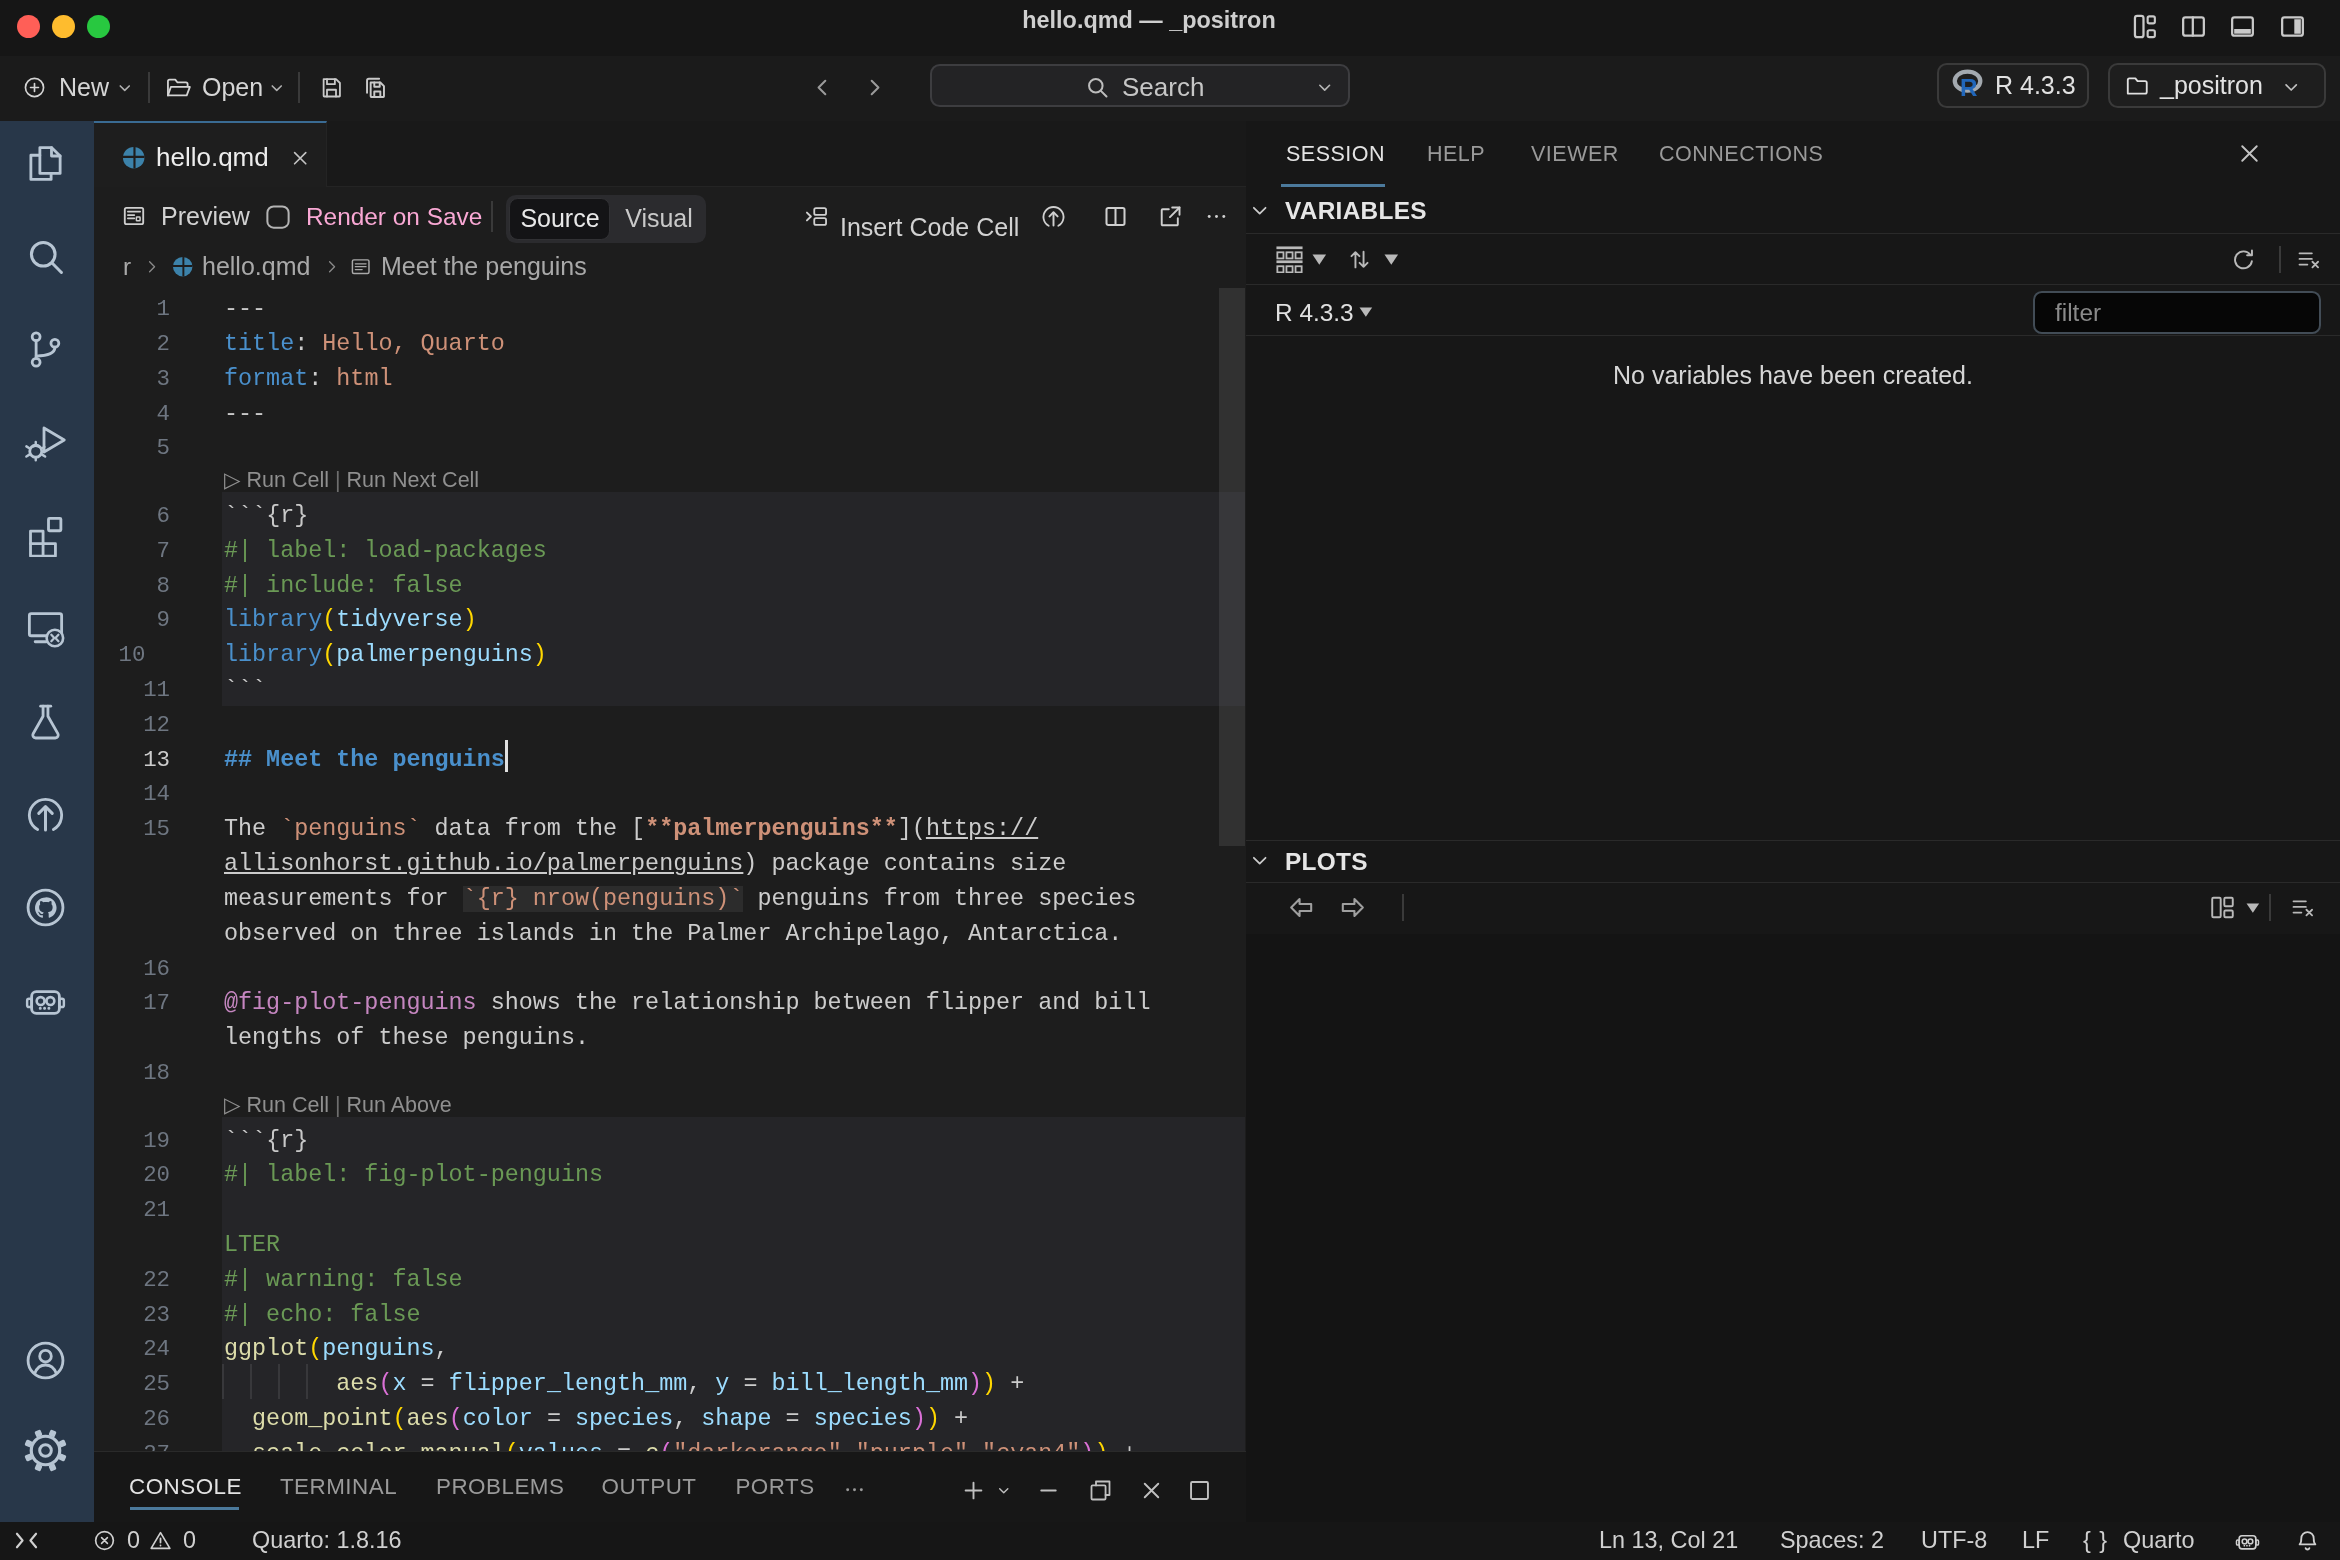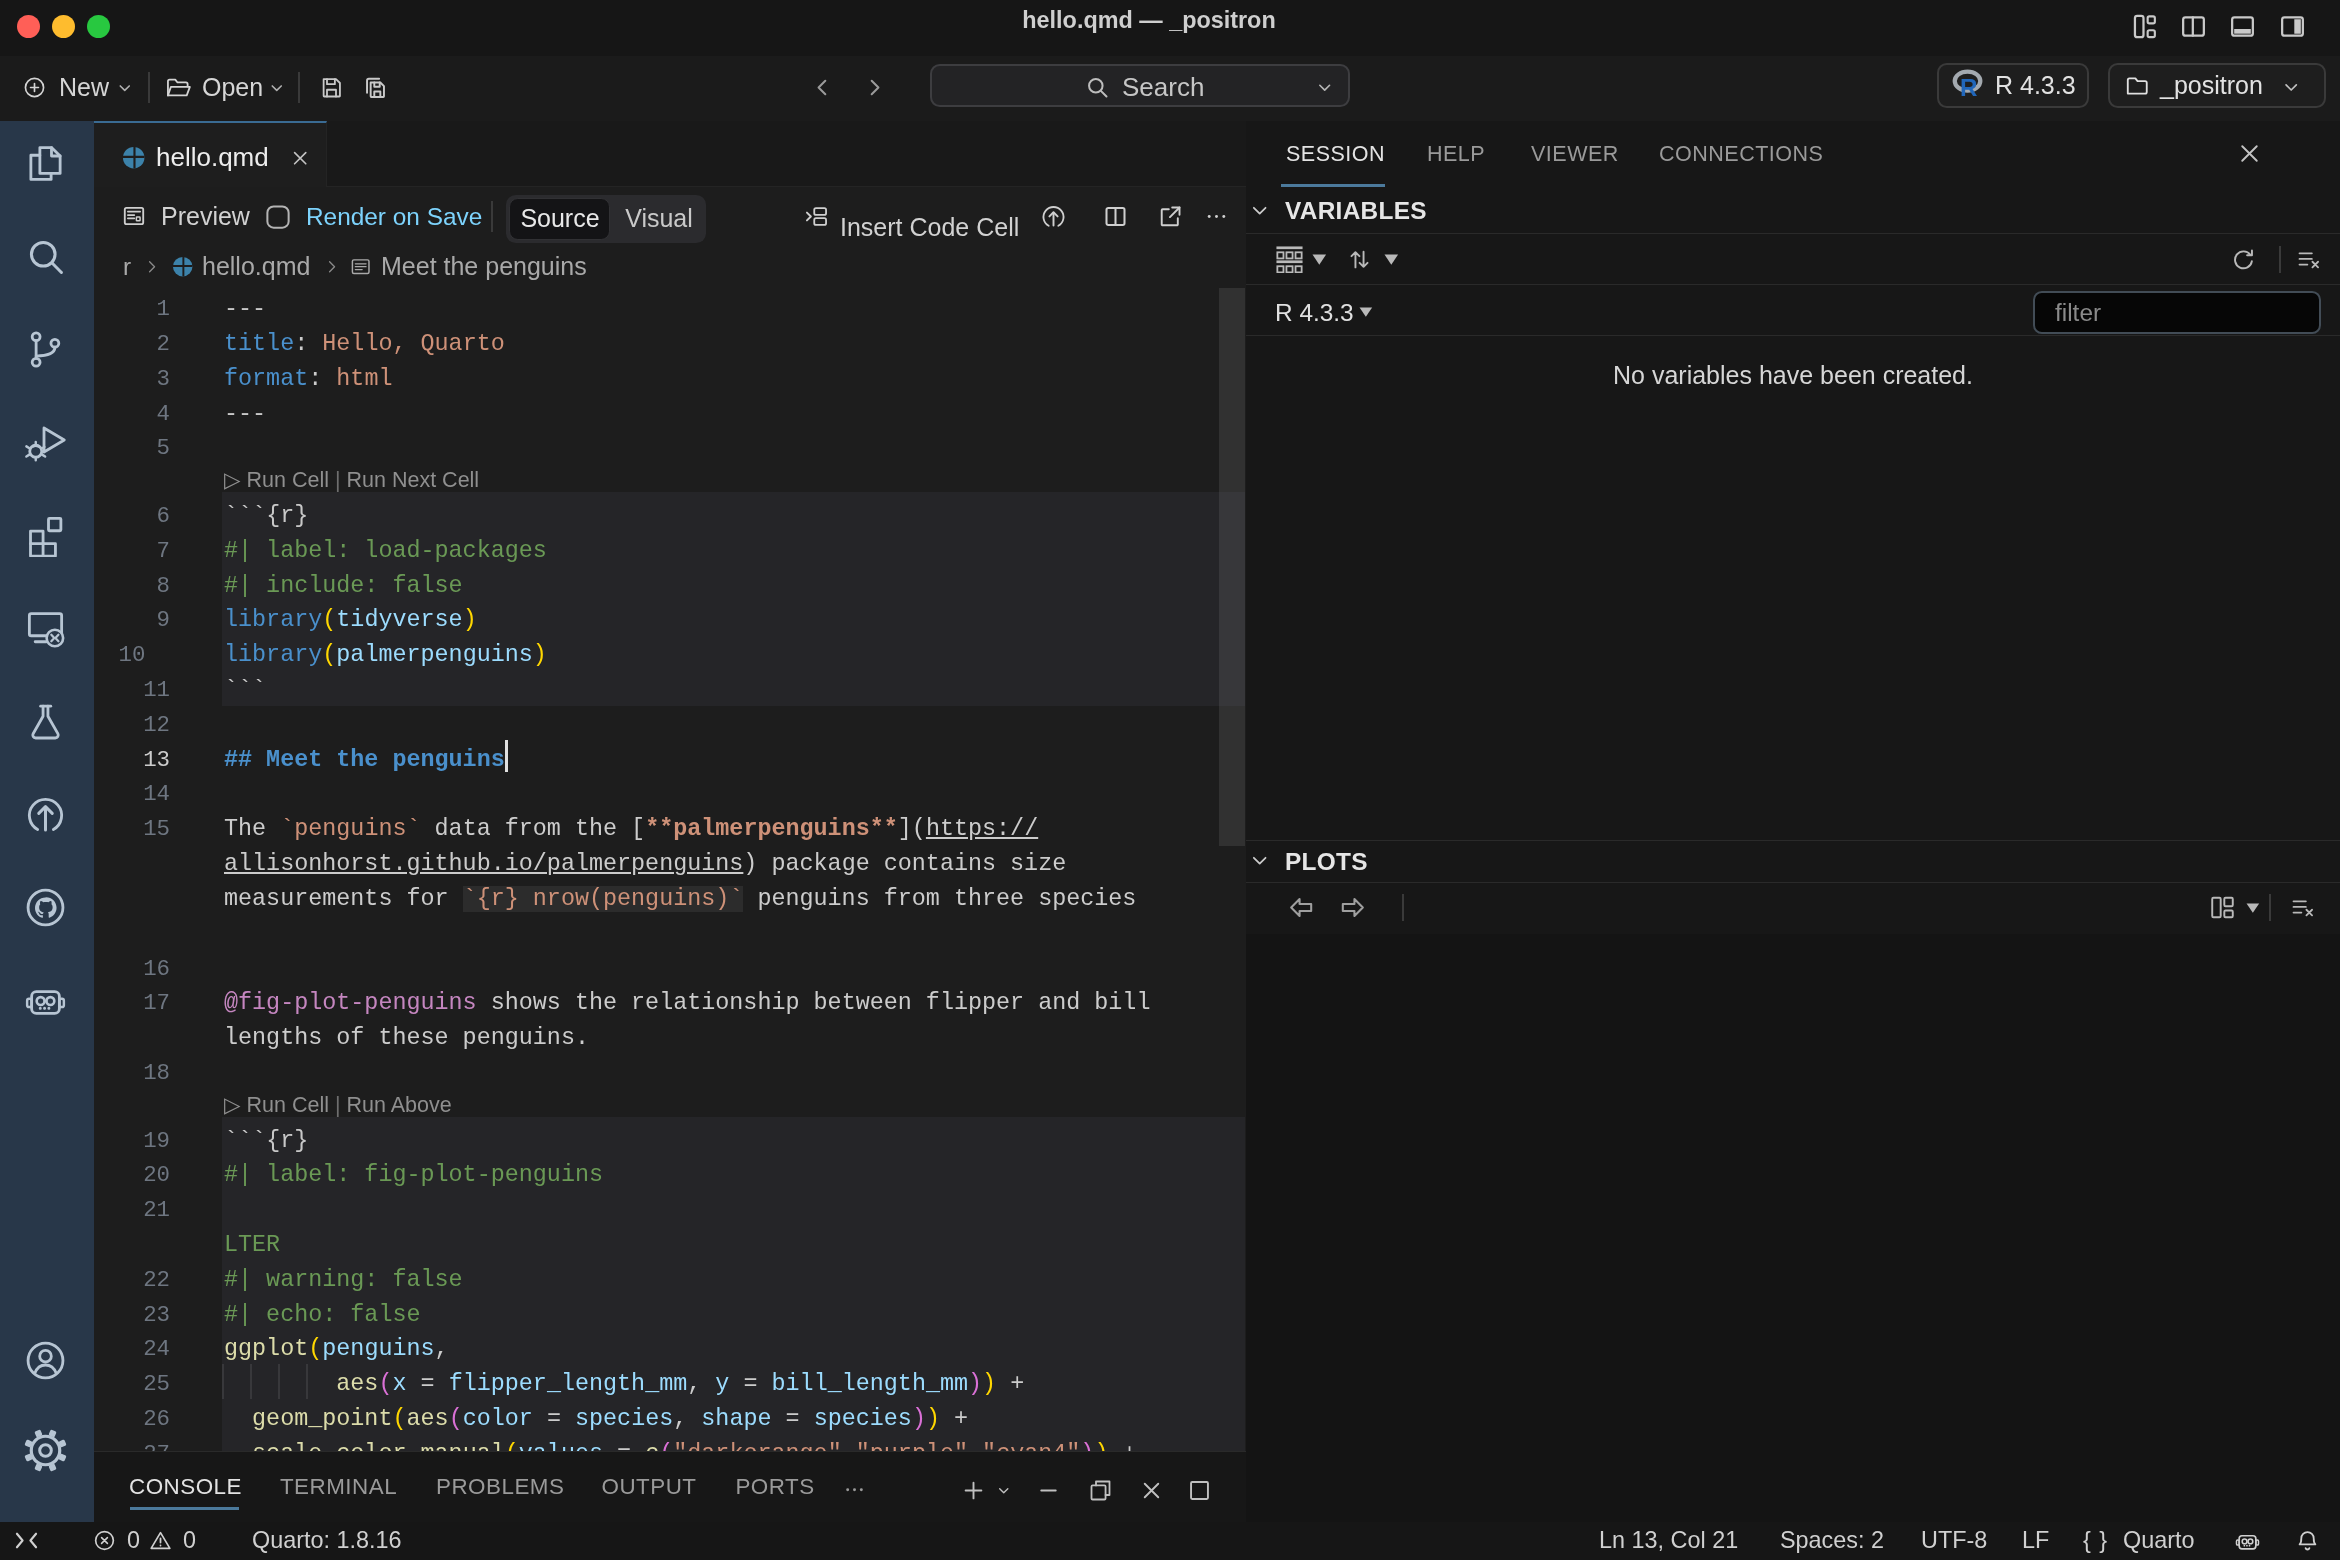--- a/index.html
+++ b/index.html
@@ -169,21 +169,21 @@
     </svg>
 <svg style="position:absolute;left:121px;top:203px;" width="26" height="26" viewBox="0 0 24 24" fill="none">
       <rect x="3.5" y="4.5" width="17" height="15" rx="1.5" stroke="#cfcfcf" stroke-width="1.7" fill="none"></rect>
       <path d="M6.3 8h11.4M6.3 11.2h6M6.3 14.2h6" stroke="#cfcfcf" stroke-width="1.5" stroke-linecap="round" stroke-linejoin="round" fill="none"></path>
       <rect x="14.2" y="13" width="3.4" height="3.4" rx="0.5" stroke="#cfcfcf" stroke-width="1.4" fill="none"></rect>
     </svg>
 <div style="position:absolute;left:161px;top:197px;font:400 25px 'Liberation Sans',sans-serif;color:#d2d2d2;white-space:pre;line-height:38px;">Preview</div>
 <svg style="position:absolute;left:263px;top:202px;" width="30" height="30" viewBox="0 0 24 24" fill="none">
       <rect x="3.5" y="3.5" width="17" height="17" rx="5" stroke="#b4b4b4" stroke-width="1.6" fill="none"></rect>
     </svg>
-<div style="position:absolute;left:306px;top:198px;font:400 24.4px 'Liberation Sans',sans-serif;color:#7dd3fc;white-space:pre;line-height:37px;">Render on Save</div>
+<div style="position:absolute;left:306px;top:198px;font:400 24.4px 'Liberation Sans',sans-serif;color:#f9a8d4;white-space:pre;line-height:37px;">Render on Save</div>
 <div style="position:absolute;left:491px;top:201px;width:2px;height:31px;background:#3a3a3a;"></div>
 <div style="position:absolute;left:506px;top:195px;width:200px;height:48px;background:#2b2b2e;border-radius:9.8px;"></div>
 <div style="position:absolute;left:509px;top:198px;width:101px;height:42px;background:#141416;border:1px solid #313134;border-radius:8.8px;"></div>
 <div style="position:absolute;left:560px;top:199px;transform:translateX(-50%);font:400 25px 'Liberation Sans',sans-serif;color:#e8e8e8;white-space:pre;line-height:38px;">Source</div>
 <div style="position:absolute;left:659px;top:199px;transform:translateX(-50%);font:400 25px 'Liberation Sans',sans-serif;color:#c9c9c9;white-space:pre;line-height:38px;">Visual</div>
 <svg style="position:absolute;left:802px;top:203px;" width="29" height="27" viewBox="0 0 24 24" fill="none">
       <path d="M3.5 8.5L7 12l-3.5 3.5" stroke="#cfcfcf" stroke-width="1.7" stroke-linecap="round" stroke-linejoin="round" fill="none"></path>
       <rect x="10" y="4.5" width="10.5" height="6" rx="1.5" stroke="#cfcfcf" stroke-width="1.6" fill="none"></rect>
       <rect x="10" y="13.5" width="10.5" height="6" rx="1.5" stroke="#cfcfcf" stroke-width="1.6" fill="none"></rect>
     </svg>
@@ -249,20 +249,21 @@
 <div style="position:absolute;left:94px;top:677px;width:76px;height:35px;line-height:35px;font:400 22.4px 'Liberation Mono',monospace;color:#6e7681;text-align:right;white-space:pre">11</div>
 <div style="position:absolute;left:224px;top:677px;height:35px;line-height:35px;font:400 23.4px 'Liberation Mono',monospace;white-space:pre"><span style="color:#c8c8c8;">```</span></div>
 <div style="position:absolute;left:94px;top:712px;width:76px;height:35px;line-height:35px;font:400 22.4px 'Liberation Mono',monospace;color:#6e7681;text-align:right;white-space:pre">12</div>
 <div style="position:absolute;left:94px;top:747px;width:76px;height:35px;line-height:35px;font:400 22.4px 'Liberation Mono',monospace;color:#cccccc;text-align:right;white-space:pre">13</div>
 <div style="position:absolute;left:224px;top:747px;height:35px;line-height:35px;font:400 23.4px 'Liberation Mono',monospace;white-space:pre"><span style="color:#4a90cc;font-weight:700;">## Meet the penguins</span></div>
 <div style="position:absolute;left:94px;top:781px;width:76px;height:35px;line-height:35px;font:400 22.4px 'Liberation Mono',monospace;color:#6e7681;text-align:right;white-space:pre">14</div>
 <div style="position:absolute;left:94px;top:816px;width:76px;height:35px;line-height:35px;font:400 22.4px 'Liberation Mono',monospace;color:#6e7681;text-align:right;white-space:pre">15</div>
 <div style="position:absolute;left:224px;top:816px;height:35px;line-height:35px;font:400 23.4px 'Liberation Mono',monospace;white-space:pre"><span style="color:#cccccc;">The </span><span style="color:#ce9178;">`penguins`</span><span style="color:#cccccc;"> data from the </span><span style="color:#cccccc;">[</span><span style="color:#ce9178;font-weight:700;">**palmerpenguins**</span><span style="color:#cccccc;">](</span><span style="color:#cccccc;text-decoration:underline;">https://</span></div>
 <div style="position:absolute;left:224px;top:851px;height:35px;line-height:35px;font:400 23.4px 'Liberation Mono',monospace;white-space:pre"><span style="color:#cccccc;text-decoration:underline;">allisonhorst.github.io/palmerpenguins</span><span style="color:#cccccc;">)</span><span style="color:#cccccc;"> package contains size</span></div>
 <div style="position:absolute;left:224px;top:886px;height:35px;line-height:35px;font:400 23.4px 'Liberation Mono',monospace;white-space:pre"><span style="color:#cccccc;">measurements for </span><span style="color:#ce9178;background:rgba(255,255,255,0.07);">`{r} nrow(penguins)`</span><span style="color:#cccccc;"> penguins from three species</span></div>
+<div style="position:absolute;left:224px;top:921px;height:35px;line-height:35px;font:400 23.4px 'Liberation Mono',monospace;white-space:pre"><span style="color:#cccccc;">observed on three islands in the Palmer Archipelago, Antarctica.</span></div>
 <div style="position:absolute;left:94px;top:956px;width:76px;height:35px;line-height:35px;font:400 22.4px 'Liberation Mono',monospace;color:#6e7681;text-align:right;white-space:pre">16</div>
 <div style="position:absolute;left:94px;top:990px;width:76px;height:35px;line-height:35px;font:400 22.4px 'Liberation Mono',monospace;color:#6e7681;text-align:right;white-space:pre">17</div>
 <div style="position:absolute;left:224px;top:990px;height:35px;line-height:35px;font:400 23.4px 'Liberation Mono',monospace;white-space:pre"><span style="color:#c586c0;">@fig-plot-penguins</span><span style="color:#cccccc;"> shows the relationship between flipper and bill</span></div>
 <div style="position:absolute;left:224px;top:1025px;height:35px;line-height:35px;font:400 23.4px 'Liberation Mono',monospace;white-space:pre"><span style="color:#cccccc;">lengths of these penguins.</span></div>
 <div style="position:absolute;left:94px;top:1060px;width:76px;height:35px;line-height:35px;font:400 22.4px 'Liberation Mono',monospace;color:#6e7681;text-align:right;white-space:pre">18</div>
 <div style="position:absolute;left:224px;top:1092px;height:31px;line-height:31px;font:400 21.5px 'Liberation Sans',sans-serif;color:#8f8f8f;white-space:pre">▷ Run Cell<span style="color:#6e6e6e"> | </span>Run Above</div>
 <div style="position:absolute;left:94px;top:1128px;width:76px;height:35px;line-height:35px;font:400 22.4px 'Liberation Mono',monospace;color:#6e7681;text-align:right;white-space:pre">19</div>
 <div style="position:absolute;left:224px;top:1128px;height:35px;line-height:35px;font:400 23.4px 'Liberation Mono',monospace;white-space:pre"><span style="color:#c8c8c8;">```</span><span style="color:#c8c8c8;">{r}</span></div>
 <div style="position:absolute;left:94px;top:1162px;width:76px;height:35px;line-height:35px;font:400 22.4px 'Liberation Mono',monospace;color:#6e7681;text-align:right;white-space:pre">20</div>
 <div style="position:absolute;left:224px;top:1162px;height:35px;line-height:35px;font:400 23.4px 'Liberation Mono',monospace;white-space:pre"><span style="color:#6a9955;">#| label: fig-plot-penguins</span></div>

